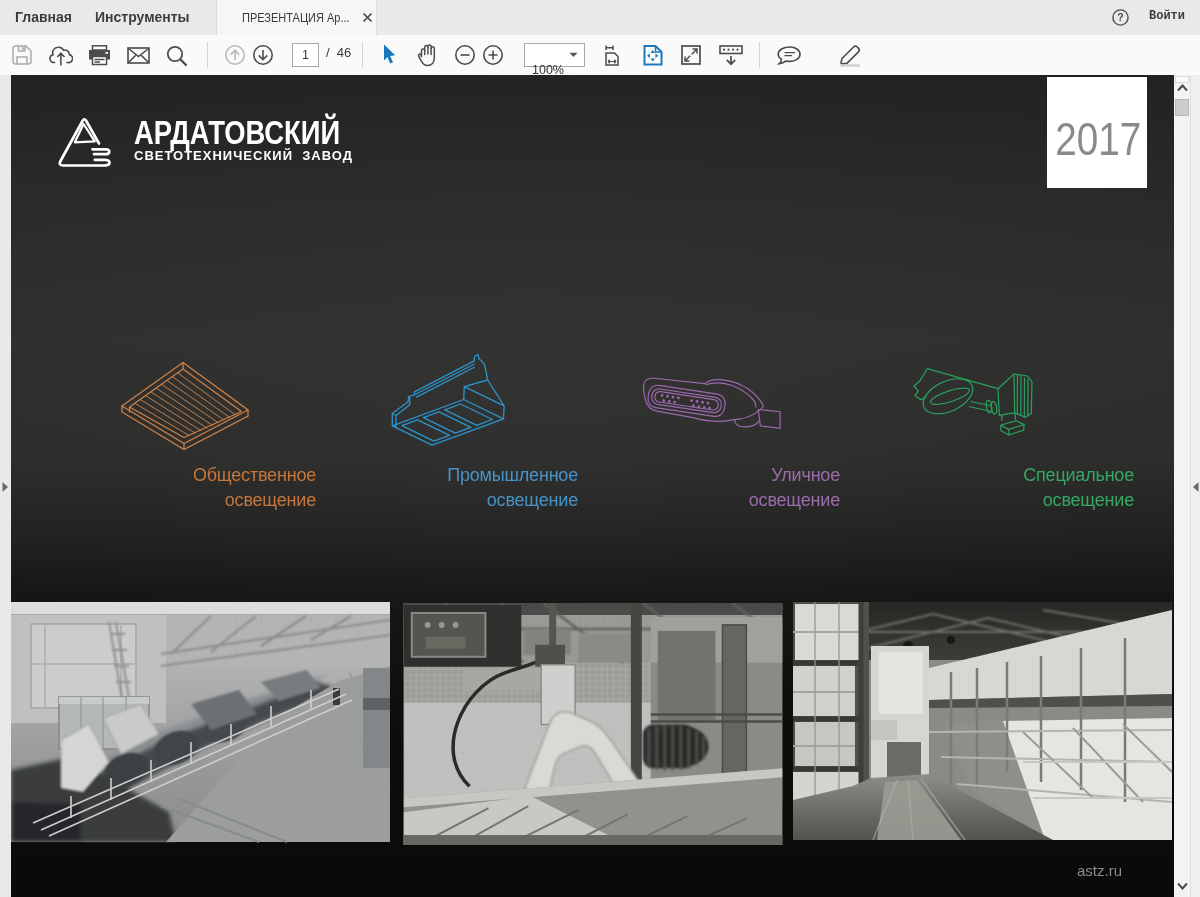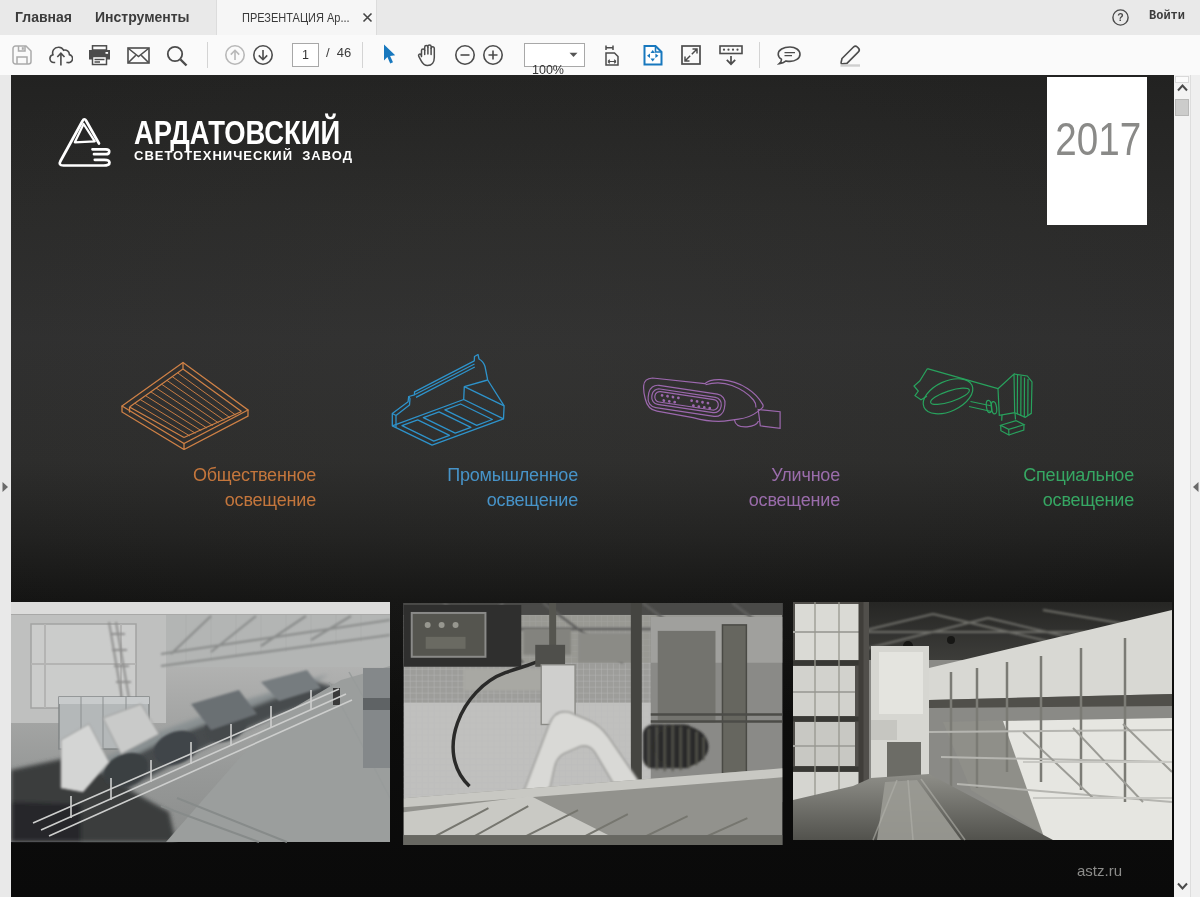--- a/index.html
+++ b/index.html
@@ -18,21 +18,21 @@
          background:
            radial-gradient(ellipse 1000px 520px at 45% 36%, rgba(74,74,70,0.15), rgba(0,0,0,0) 72%),
            linear-gradient(180deg, #222221 0%, #2a2a29 16%, #2f2f2f 32%, #2c2c2b 47%, #212120 56%, #141413 64%, #0d0d0c 78%, #0a0a0a 100%);
          overflow:hidden; }
   #leftstrip { position:absolute; left:0; top:75px; width:11px; height:822px; background:#e9e9e9; }
   #rightsb { position:absolute; left:1174px; top:75px; width:16px; height:822px; background:#f3f3f3; }
   #rightpane { position:absolute; left:1190px; top:75px; width:10px; height:822px; background:#efefef; border-left:1px solid #dddddd; }
   #brand1 { position:absolute; left:123px; top:40.5px; font-size:33px; font-weight:bold; color:#ffffff; line-height:1; transform:scaleX(0.83); transform-origin:left top; white-space:nowrap; }
   #brand2 { position:absolute; left:123px; top:73.5px; font-size:13px; font-weight:bold; color:#ffffff; letter-spacing:1px; line-height:1; white-space:nowrap; }
   #tagline { position:absolute; left:47px; top:106.7px; font-family:"Liberation Serif", serif; font-style:italic; font-size:20px; color:#8d8d8b; line-height:1; letter-spacing:-0.3px; white-space:nowrap; }
-  #y2017 { position:absolute; left:1036px; top:2px; width:100px; height:148px; background:#ffffff; text-align:center; }
+  #y2017 { position:absolute; left:1036px; top:2px; width:100px; height:111px; background:#ffffff; text-align:center; }
   #y2017 span { display:inline-block; font-size:46px; color:#8a8a88; line-height:125px; transform:scaleX(0.84); }
   
   .lbl { position:absolute; width:260px; text-align:right; font-size:18px; letter-spacing:-0.2px; line-height:24.5px; }
   
   .photo { position:absolute; top:526px; height:242px; }
   #astz { position:absolute; left:1066px; top:788px; font-size:15px; color:#8c8c8a; line-height:1; }
 </style>
 </head>
 <body>
 <div id="app">

